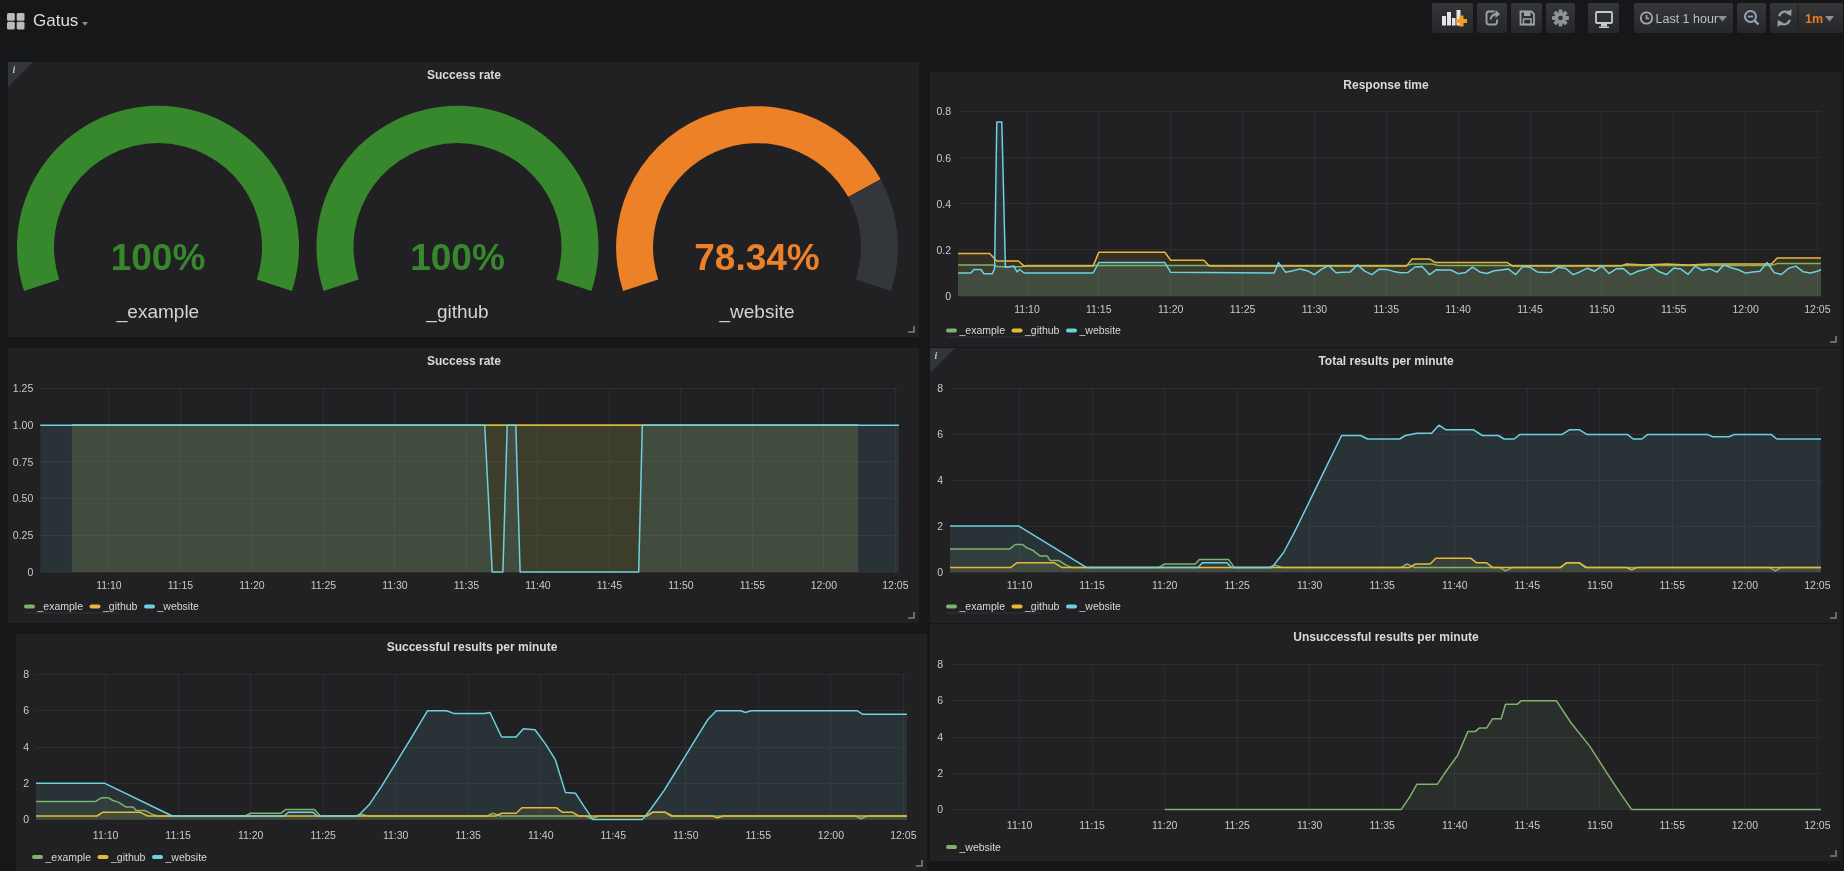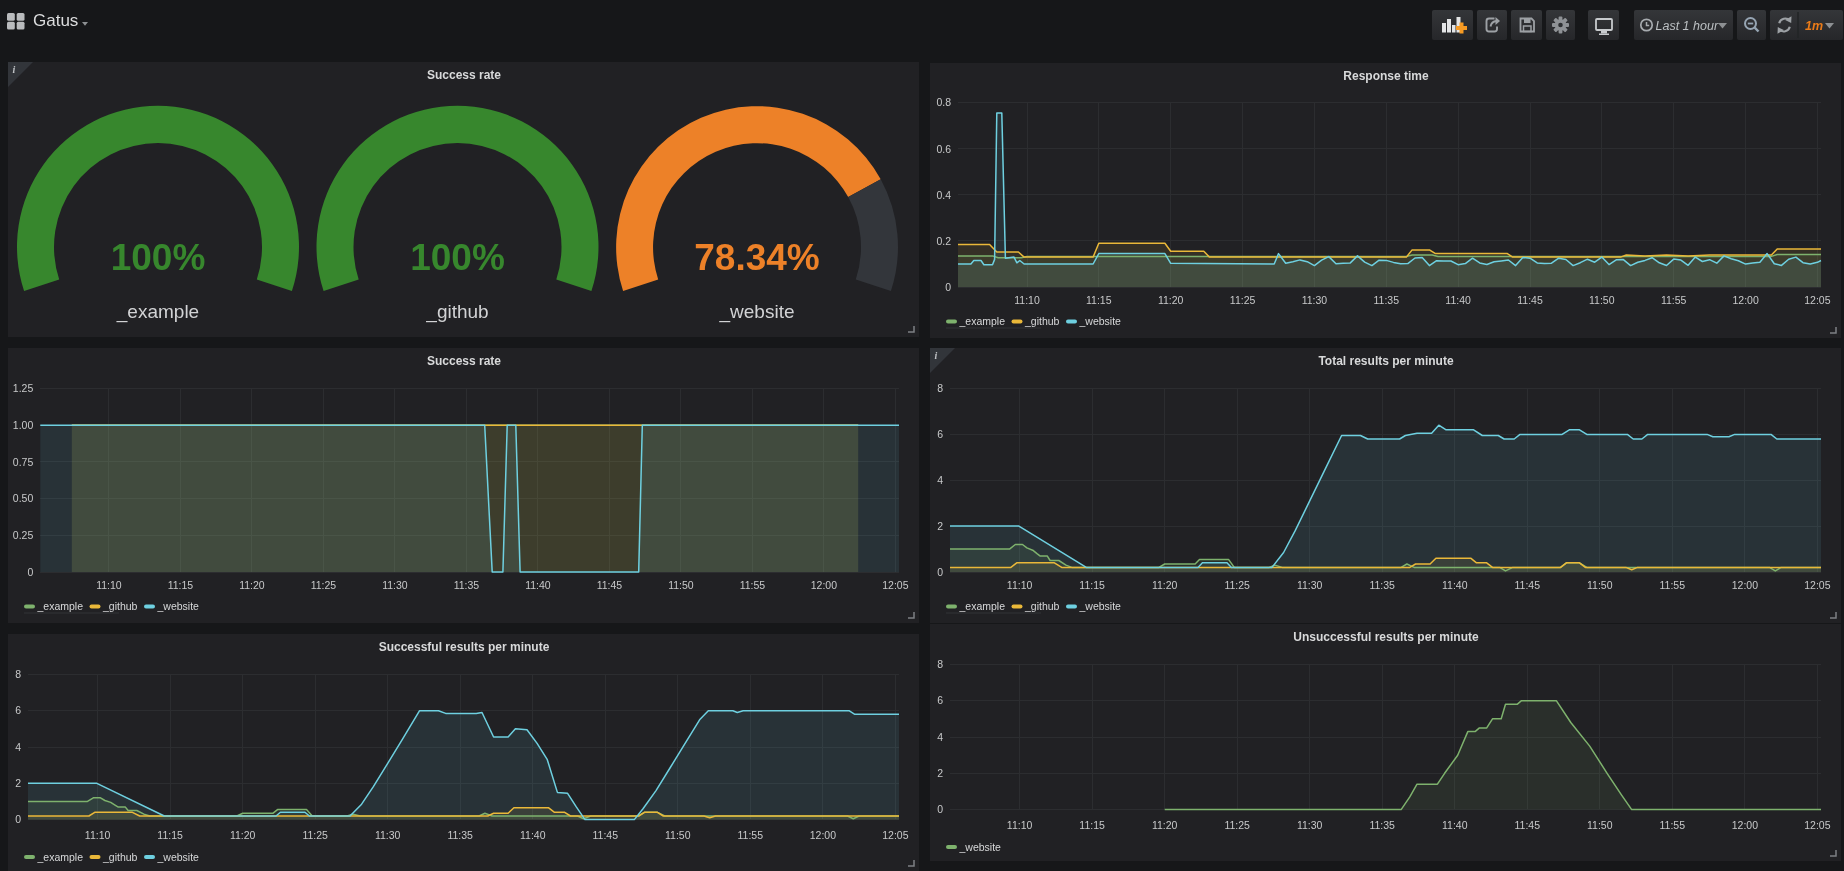--- a/index.html
+++ b/index.html
@@ -1,16 +1,16 @@
 <!DOCTYPE html>
 <html><head><meta charset="utf-8"><style>
 
 html,body{margin:0;padding:0;width:1844px;height:871px;background:#161719;overflow:hidden;font-family:"Liberation Sans",sans-serif;}
 .panel{position:absolute;background:#212124;}
-.btn{position:absolute;top:10px;height:30px;border-radius:2px;background:linear-gradient(180deg,#343639,#26272a);font-style:italic;}
+.btn{position:absolute;top:3px;height:30px;border-radius:2px;background:linear-gradient(180deg,#343639,#26272a);}
 
 </style></head><body>
 <svg width="120" height="45" style="position:absolute;left:0;top:0">
     <rect x="7" y="13" width="7.8" height="7.8" rx="1.5" fill="#b9bbbd"></rect>
     <rect x="16.7" y="13" width="7.8" height="7.8" rx="1.5" fill="#b9bbbd"></rect>
     <rect x="7" y="21.7" width="7.8" height="7.8" rx="1.5" fill="#b9bbbd"></rect>
     <rect x="16.7" y="21.7" width="7.8" height="7.8" rx="1.5" fill="#b9bbbd"></rect>
     <text x="33" y="26" font-size="17" fill="#dcddde" font-family="Liberation Sans,sans-serif">Gatus</text>
     <path d="M82,22 L88,22 L85,25.8 Z" fill="#8d9093"></path>
   </svg>
@@ -88,21 +88,21 @@
       <path d="M315.6,229.0 A141,141 0 1 1 583.4,229.0 L548.3,217.5 A104,104 0 1 0 350.7,217.5 Z" fill="#37872d"></path>
       <text x="449.5" y="207.5" text-anchor="middle" font-size="37" font-weight="bold" fill="#37872d">100%</text>
       <text x="449.5" y="256" text-anchor="middle" font-size="19" fill="#d2d3d5">_github</text>
       <path d="M615.1,229.0 A141,141 0 0 1 872.7,117.3 L840.2,135.1 A104,104 0 0 0 650.2,217.5 Z" fill="#ed8128"></path>
       <path d="M872.7,117.3 A141,141 0 0 1 882.9,229.0 L847.8,217.5 A104,104 0 0 0 840.2,135.1 Z" fill="#33363b"></path>
       <text x="749" y="207.5" text-anchor="middle" font-size="37" font-weight="bold" fill="#ed8128">78.34%</text>
       <text x="749" y="256" text-anchor="middle" font-size="19" fill="#d2d3d5">_website</text>
       <path d="M906 264 L906 270 L900 270" stroke="#7d8084" stroke-width="1.5" fill="none"></path>
     </svg>
   </div>
-<div class="panel" style="left:930px;top:63px;width:911px;height:275px">
+<div class="panel" style="left:930px;top:72px;width:911px;height:275px">
     <svg width="911" height="275" style="position:absolute;left:0;top:0">
       <text x="456" y="16.5" text-anchor="middle" font-size="12" font-weight="bold" fill="#d8d9da">Response time</text>
       <g shape-rendering="crispEdges" stroke="#2c2d30" stroke-width="1">
         <line x1="28" y1="224.0" x2="891" y2="224.0"></line>
         <line x1="28" y1="177.9" x2="891" y2="177.9"></line>
         <line x1="28" y1="131.8" x2="891" y2="131.8"></line>
         <line x1="28" y1="85.8" x2="891" y2="85.8"></line>
         <line x1="28" y1="39.7" x2="891" y2="39.7"></line>
         <line x1="97.0" y1="39.7" x2="97.0" y2="224"></line>
         <line x1="168.8" y1="39.7" x2="168.8" y2="224"></line>
@@ -269,21 +269,21 @@
         <text x="29.5" y="262.2">_example</text>
         <rect x="81.5" y="256.5" width="11" height="4" rx="2" fill="#EAB839"></rect>
         <text x="95.0" y="262.2">_github</text>
         <rect x="136" y="256.5" width="11" height="4" rx="2" fill="#6ED0E0"></rect>
         <text x="149.5" y="262.2">_website</text>
       </g>
       <rect x="16" y="264" width="95" height="2" fill="#292a2d"></rect>
       <path d="M906 264 L906 270 L900 270" stroke="#7d8084" stroke-width="1.5" fill="none"></path>
     </svg>
   </div>
-<div class="panel" style="left:8px;top:634px;width:911px;height:237px">
+<div class="panel" style="left:16px;top:634px;width:911px;height:237px">
     <svg width="911" height="237" style="position:absolute;left:0;top:0">
       <text x="456" y="16.5" text-anchor="middle" font-size="12" font-weight="bold" fill="#d8d9da">Successful results per minute</text>
       <g shape-rendering="crispEdges" stroke="#2c2d30" stroke-width="1">
         <line x1="20" y1="185.6" x2="891" y2="185.6"></line>
         <line x1="20" y1="149.3" x2="891" y2="149.3"></line>
         <line x1="20" y1="113.0" x2="891" y2="113.0"></line>
         <line x1="20" y1="76.7" x2="891" y2="76.7"></line>
         <line x1="20" y1="40.4" x2="891" y2="40.4"></line>
         <line x1="89.6" y1="40.4" x2="89.6" y2="185.6"></line>
         <line x1="162.1" y1="40.4" x2="162.1" y2="185.6"></line>

